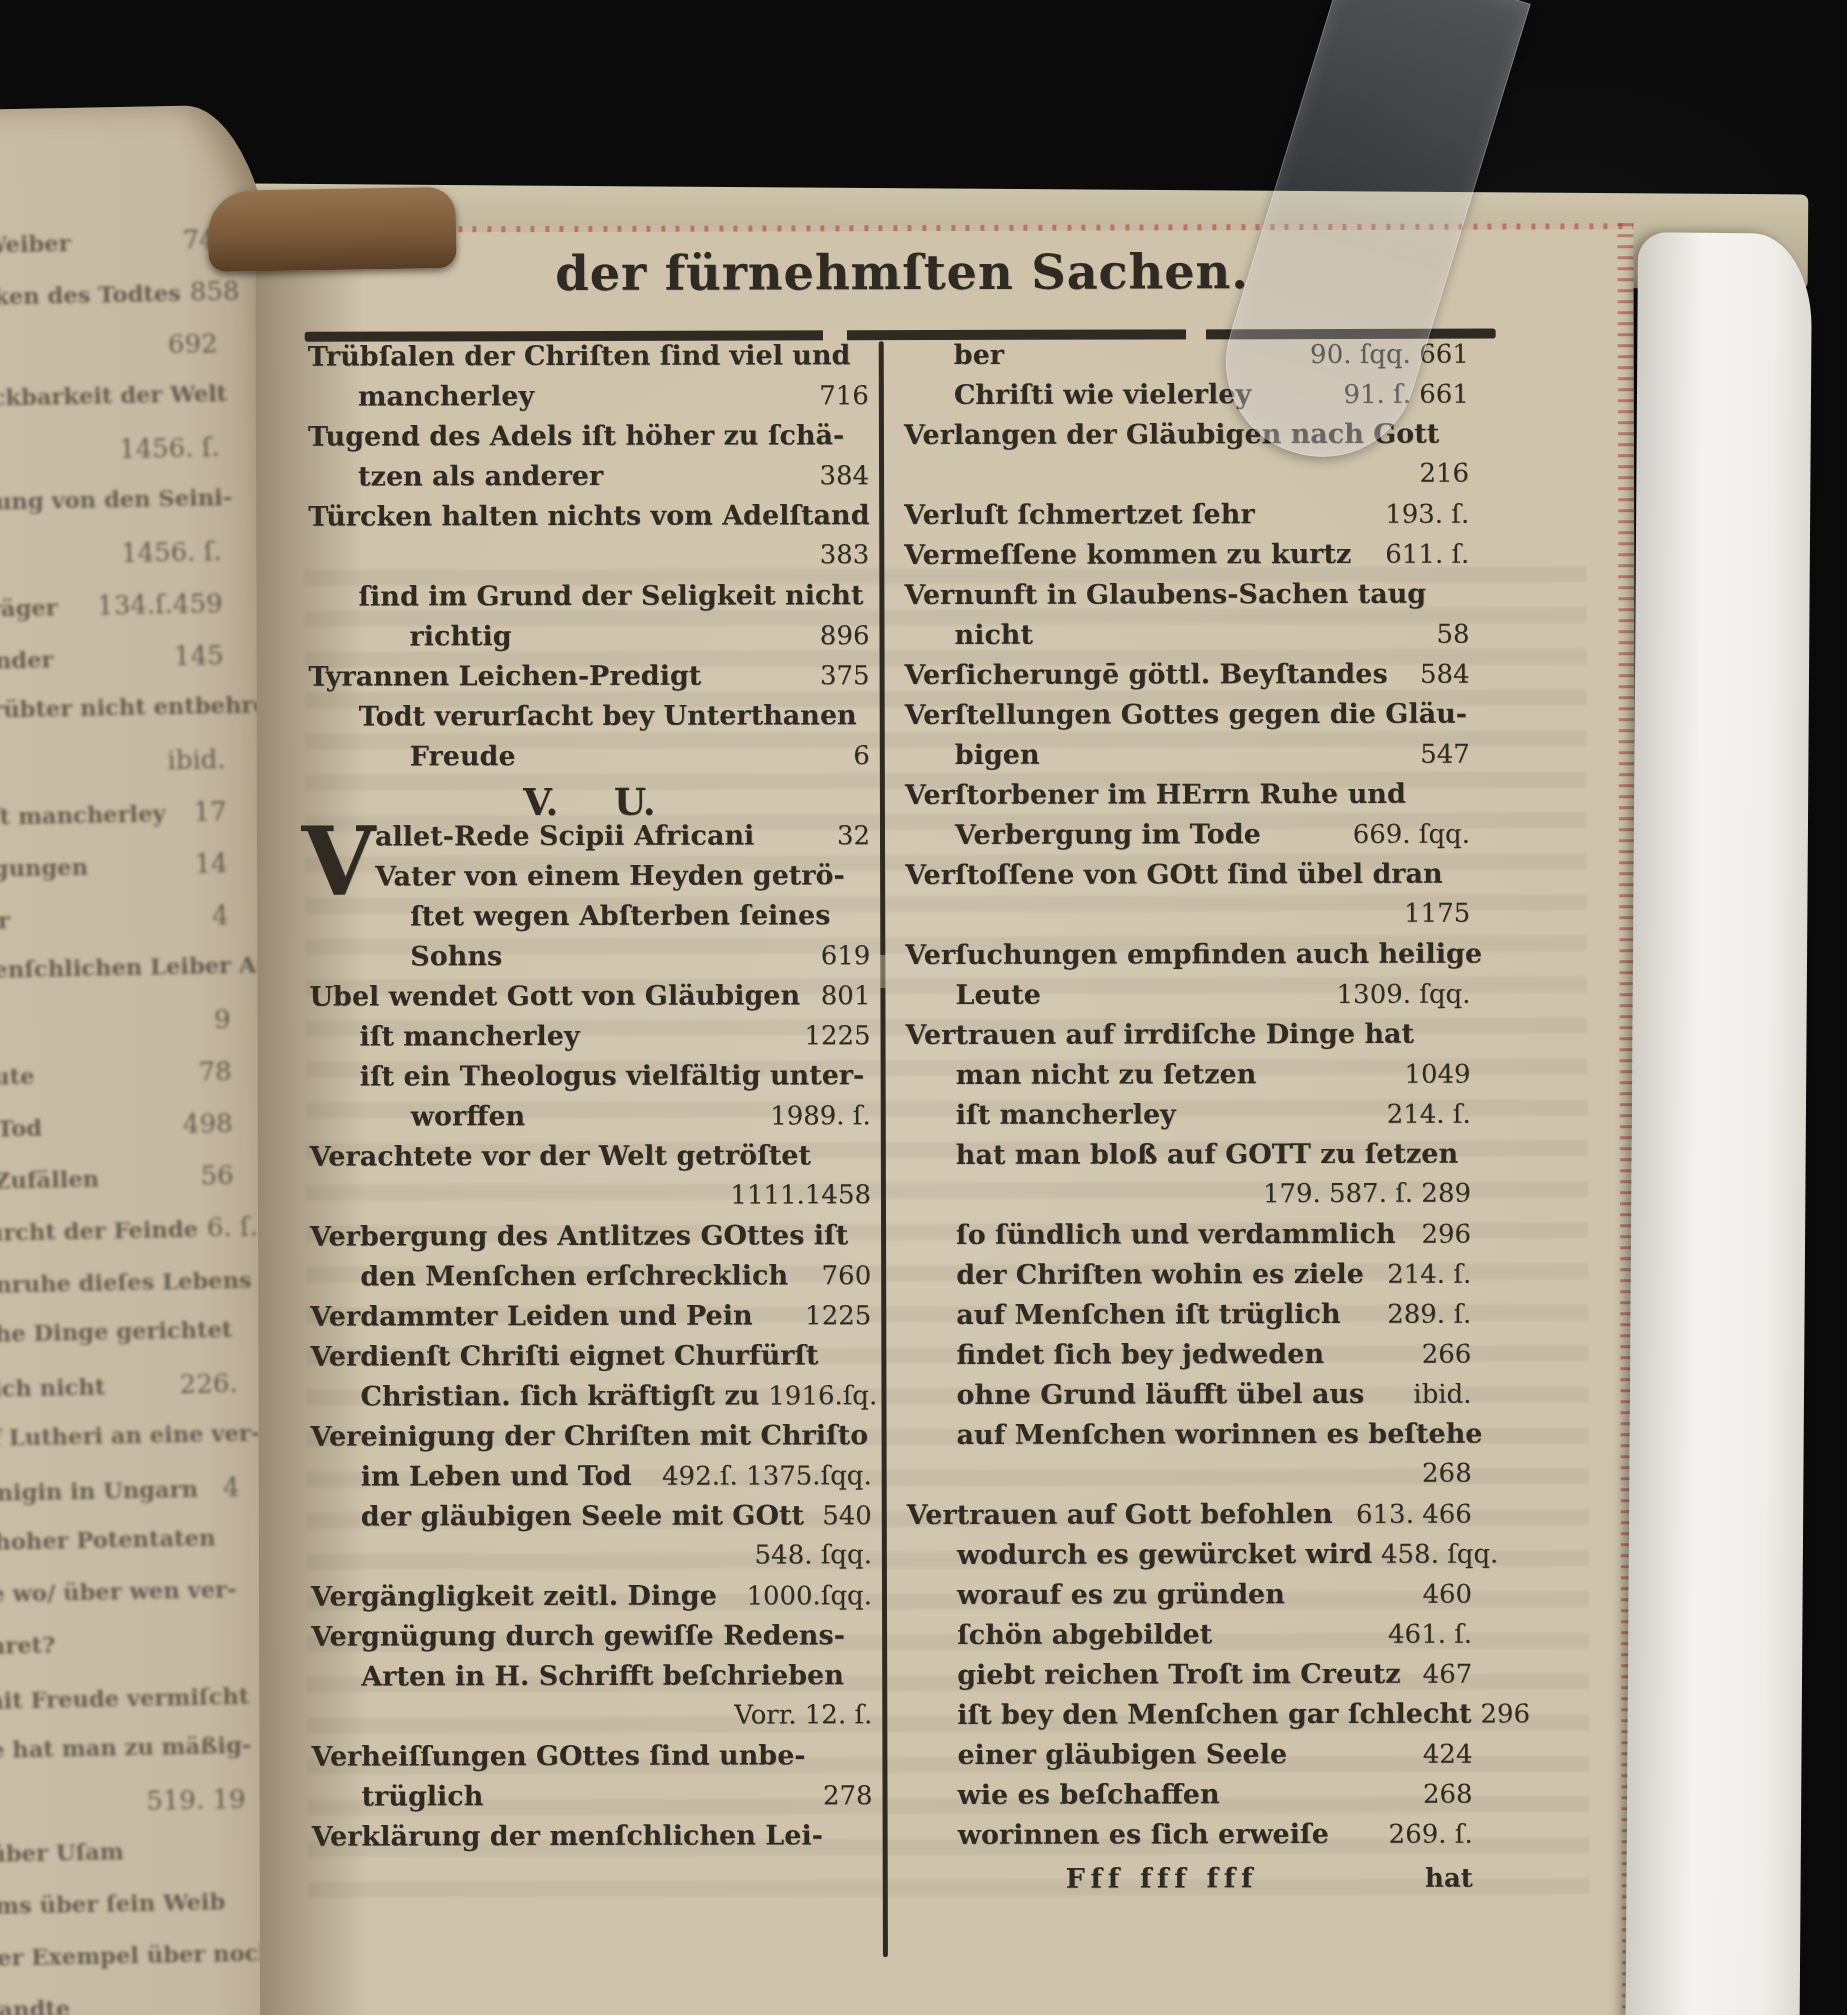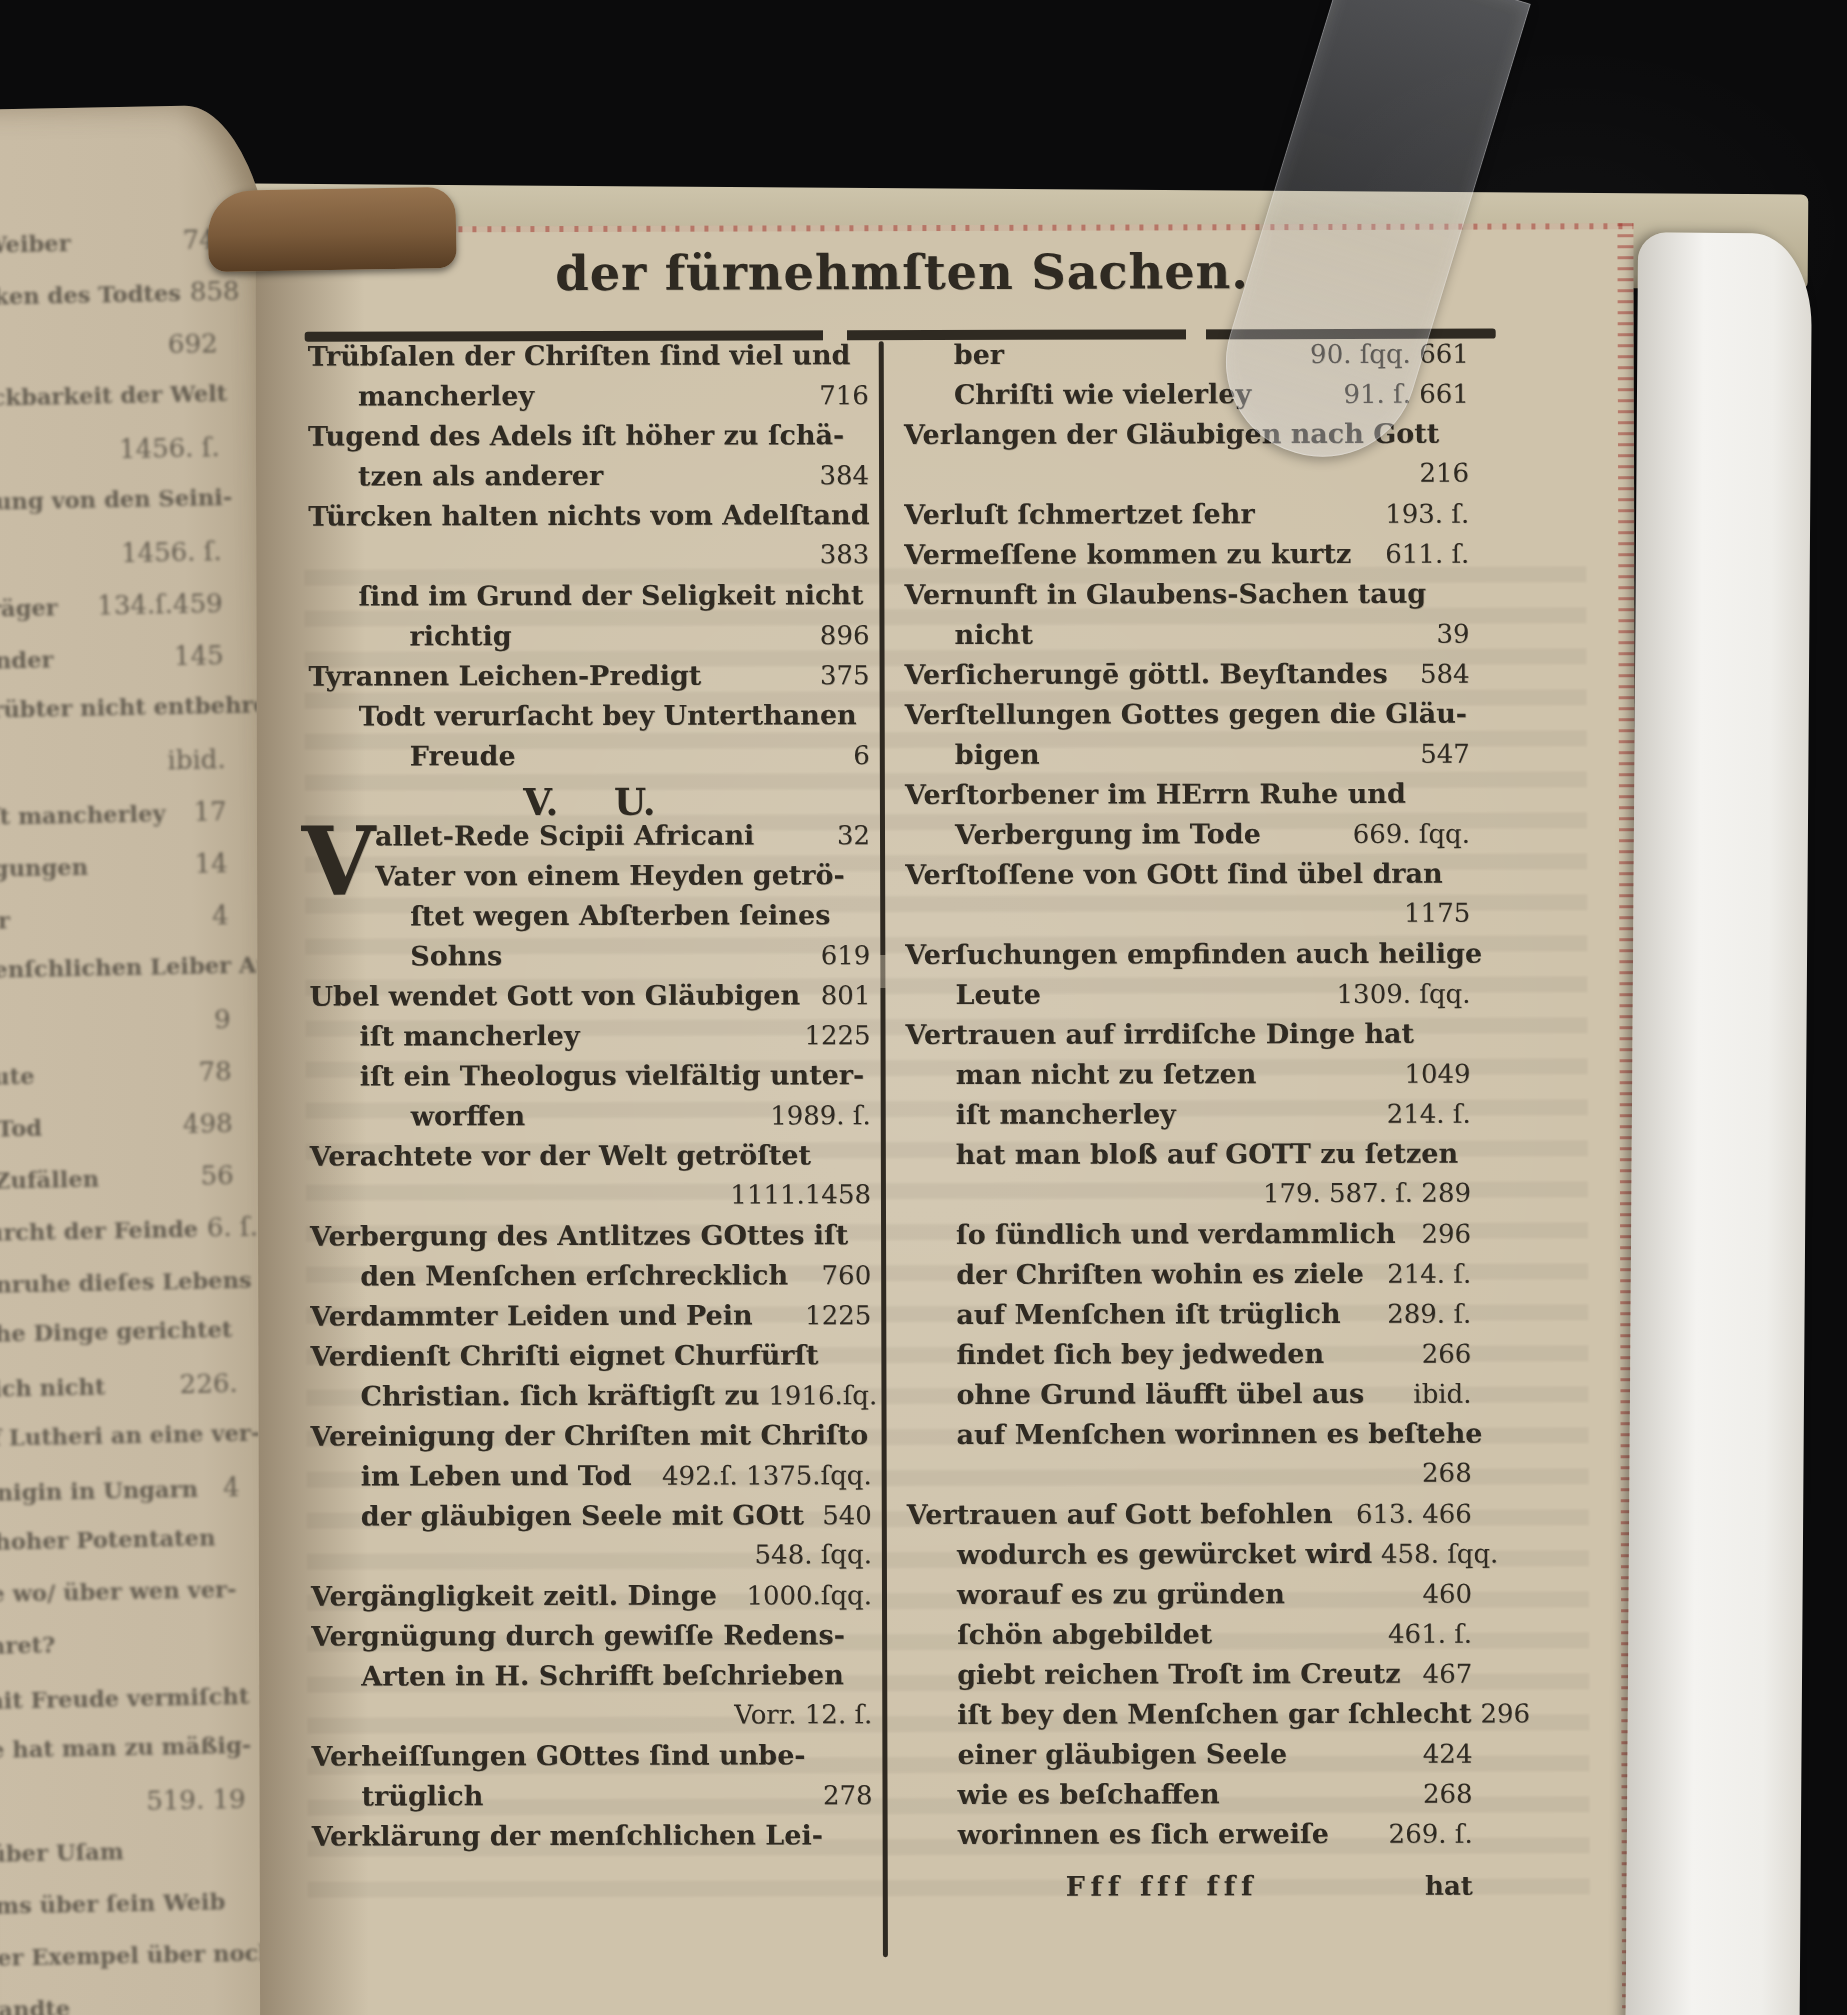--- a/index.html
+++ b/index.html
@@ -66,21 +66,21 @@
     background:linear-gradient(180deg,var(--ink,#2f2a22) 0 38%,rgba(47,42,34,.55) 38% 40%,
                var(--ink,#2f2a22) 40% 100%);border-radius:2.4px;}
   .col{position:absolute;top:114px;font-size:27px;font-weight:700;
     text-shadow:0.6px 0.6px 0 rgba(47,42,34,.22);}
   .col-left{left:52px;width:561px;}
   .col-right{left:648px;width:565px;}
   .row{display:flex;align-items:baseline;height:40px;position:relative;white-space:pre;}
   .row .t{display:inline-block;}
   .row .n{margin-left:auto;padding-left:8.9px;font-weight:400;font-size:26px;}
   .row.center{justify-content:center;font-size:37px;}
-  .row.sig .t{margin:12px auto;letter-spacing:5.6px;}
+  .row.sig .t{margin:4px auto;letter-spacing:5.6px;}
   .row.sig .n{margin-left:0;font-weight:bold;}
   .dropcap{position:absolute;left:-7.3px;top:-7.3px;font-size:95px;line-height:1;font-weight:700;}
 
   
   .strip{z-index:6;position:absolute;
     background:linear-gradient(180deg,rgba(220,223,228,.34),rgba(188,190,195,.24) 55%,rgba(208,209,214,.38));
     border:1.2px solid rgba(245,247,250,.32);
     box-shadow:0 4px 10.5px rgba(0,0,0,.28),inset 0 0 18.5px rgba(255,255,255,.13);}
   .strip-top{left:1344px;top:-24px;width:189px;height:496px;
     border-radius:0 0 94px 94px;transform:rotate(17deg);transform-origin:50% 0;}
@@ -186,21 +186,21 @@
           <div class="row"><span class="t">Verklärung der menſchlichen Lei-</span></div>
         </div>
       <div class="col col-right">
           <div class="row" style="padding-left: 50px;"><span class="t">ber</span><span class="n">90. ſqq. 661</span></div>
           <div class="row" style="padding-left: 50px;"><span class="t">Chriſti wie vielerley</span><span class="n">91. ſ. 661</span></div>
           <div class="row"><span class="t">Verlangen der Gläubigen nach Gott</span></div>
           <div class="row"><span class="t"></span><span class="n">216</span></div>
           <div class="row"><span class="t">Verluſt ſchmertzet ſehr</span><span class="n">193. ſ.</span></div>
           <div class="row"><span class="t">Vermeſſene kommen zu kurtz</span><span class="n">611. ſ.</span></div>
           <div class="row"><span class="t">Vernunft in Glaubens-Sachen taug</span></div>
-          <div class="row" style="padding-left: 50px;"><span class="t">nicht</span><span class="n">39</span></div>
+          <div class="row" style="padding-left: 50px;"><span class="t">nicht</span><span class="n">58</span></div>
           <div class="row"><span class="t">Verſicherungē göttl. Beyſtandes</span><span class="n">584</span></div>
           <div class="row"><span class="t">Verſtellungen Gottes gegen die Gläu-</span></div>
           <div class="row" style="padding-left: 50px;"><span class="t">bigen</span><span class="n">547</span></div>
           <div class="row"><span class="t">Verſtorbener im HErrn Ruhe und</span></div>
           <div class="row" style="padding-left: 50px;"><span class="t">Verbergung im Tode</span><span class="n">669. ſqq.</span></div>
           <div class="row"><span class="t">Verſtoſſene von GOtt ſind übel dran</span></div>
           <div class="row"><span class="t"></span><span class="n">1175</span></div>
           <div class="row"><span class="t">Verſuchungen empfinden auch heilige</span></div>
           <div class="row" style="padding-left: 50px;"><span class="t">Leute</span><span class="n">1309. ſqq.</span></div>
           <div class="row"><span class="t">Vertrauen auf irrdiſche Dinge hat</span></div>

